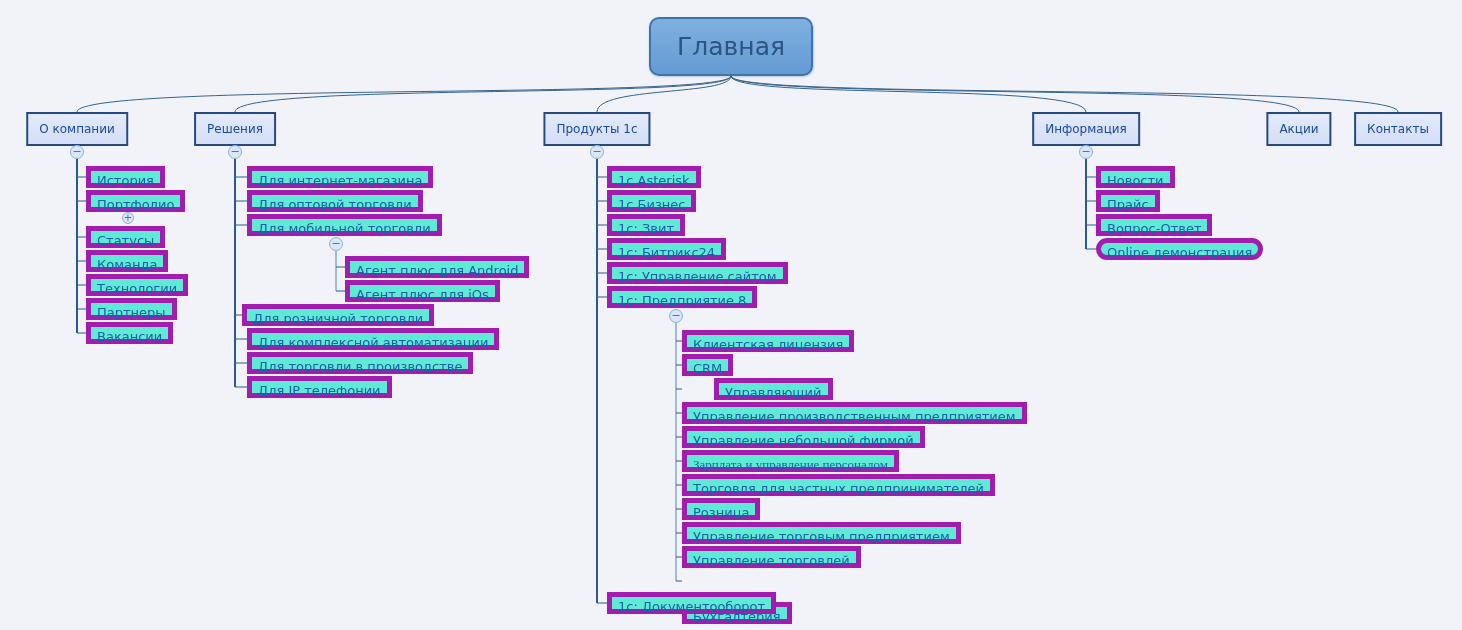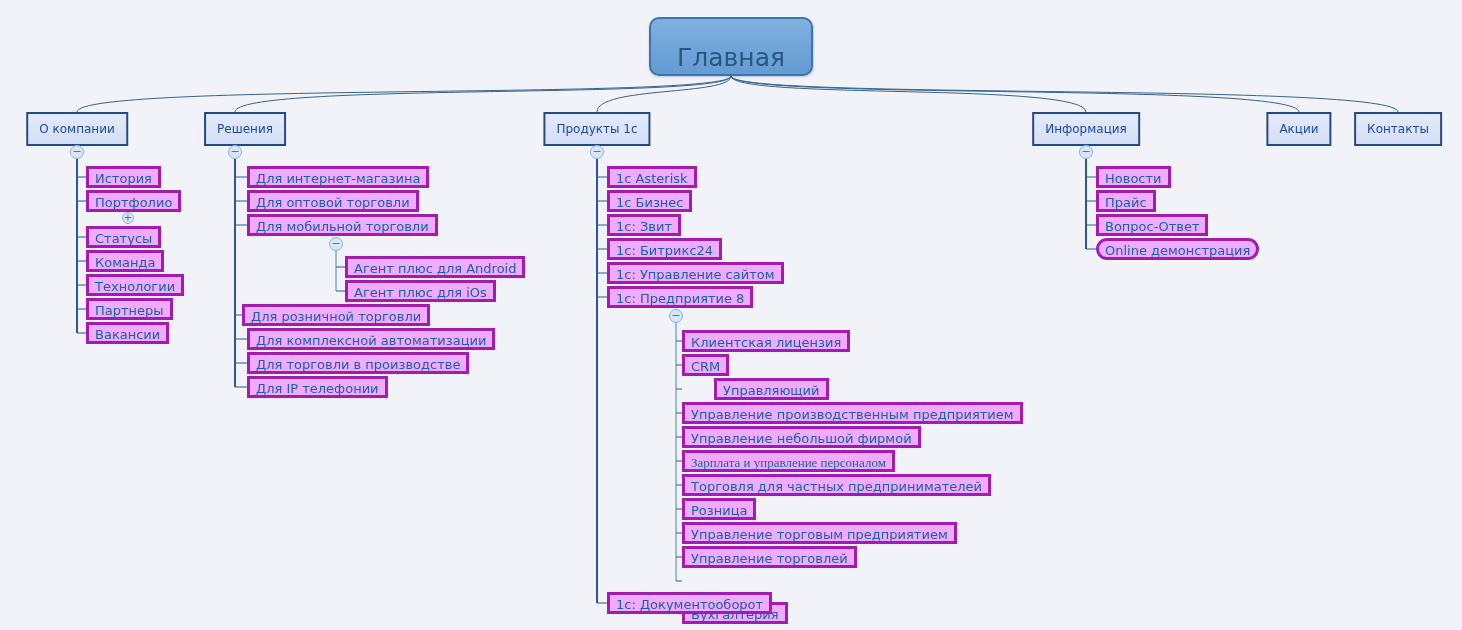--- a/index.html
+++ b/index.html
@@ -21,21 +21,21 @@
   }
   .node{
     position:absolute;
     box-sizing:border-box;
     white-space:nowrap;
     cursor:default;
   }
   .root{
     height:59px;
     line-height:55px;
-    padding:11px 26px;
+    padding:0 26px;
     border:2px solid #3f74a8;
     border-radius:10px;
     background:linear-gradient(#7fb0e0,#649bd3);
     color:#2a5580;
     font-size:25px;
     transform:translateX(-50%);
     box-shadow:0 1px 2px rgba(40,80,130,.25);
   }
   .l1{
     height:34px;
@@ -44,22 +44,22 @@
     border:2px solid #274a7e;
     background:linear-gradient(#e3eafb,#d4def6);
     color:#1b4aa2;
     font-size:12px;
     transform:translateX(-50%);
   }
   .child{
     height:22px;
     line-height:20px;
     padding:0 6px;
-    border:3px solid #a21caf;
-    background:#f0abfc;
+    border:5px solid #a21caf;
+    background:#5eead4;
     color:#1c5fa8;
     font-size:13px;
   }
   .toggle{
     position:absolute;
     width:14px;height:14px;
     box-sizing:border-box;
     border-radius:50%;
     background:#d8e6f7;
     border:1px solid #8fb2d8;
@@ -110,21 +110,21 @@
       <path d="M336,267 H345 M336,291 H345"></path>
       <path d="M597,177 H607 M597,201 H607 M597,225 H607 M597,249 H607 M597,273 H607 M597,297 H607 M597,603 H607"></path>
       <path d="M676,341 H682 M676,365 H682 M676,389 H682 M676,413 H682 M676,437 H682 M676,461 H682 M676,485 H682 M676,509 H682 M676,533 H682 M676,557 H682 M676,581 H682"></path>
       <path d="M1086,177 H1096 M1086,201 H1096 M1086,225 H1096 M1086,249 H1096"></path>
     </g>
   </svg>
 
   <div class="node root" style="left:731px;top:17px;">Главная</div>
 
   <div class="node l1" style="left:77px;top:112px;">О компании</div>
-  <div class="node l1" style="left:245px;top:112px;text-align:center;">Решения</div>
+  <div class="node l1" style="left:235px;top:112px;text-align:center;">Решения</div>
   <div class="node l1" style="left:597px;top:112px;">Продукты 1с</div>
   <div class="node l1" style="left:1086px;top:112px;">Информация</div>
   <div class="node l1" style="left:1299px;top:112px;">Акции</div>
   <div class="node l1" style="left:1398px;top:112px;">Контакты</div>
 
   <div class="toggle" style="left:77px;top:152px;">−</div>
   <div class="toggle" style="left:235px;top:152px;">−</div>
   <div class="toggle" style="left:597px;top:152px;">−</div>
   <div class="toggle" style="left:1086px;top:152px;">−</div>
   <div class="toggle small" style="left:128px;top:218px;">+</div>

